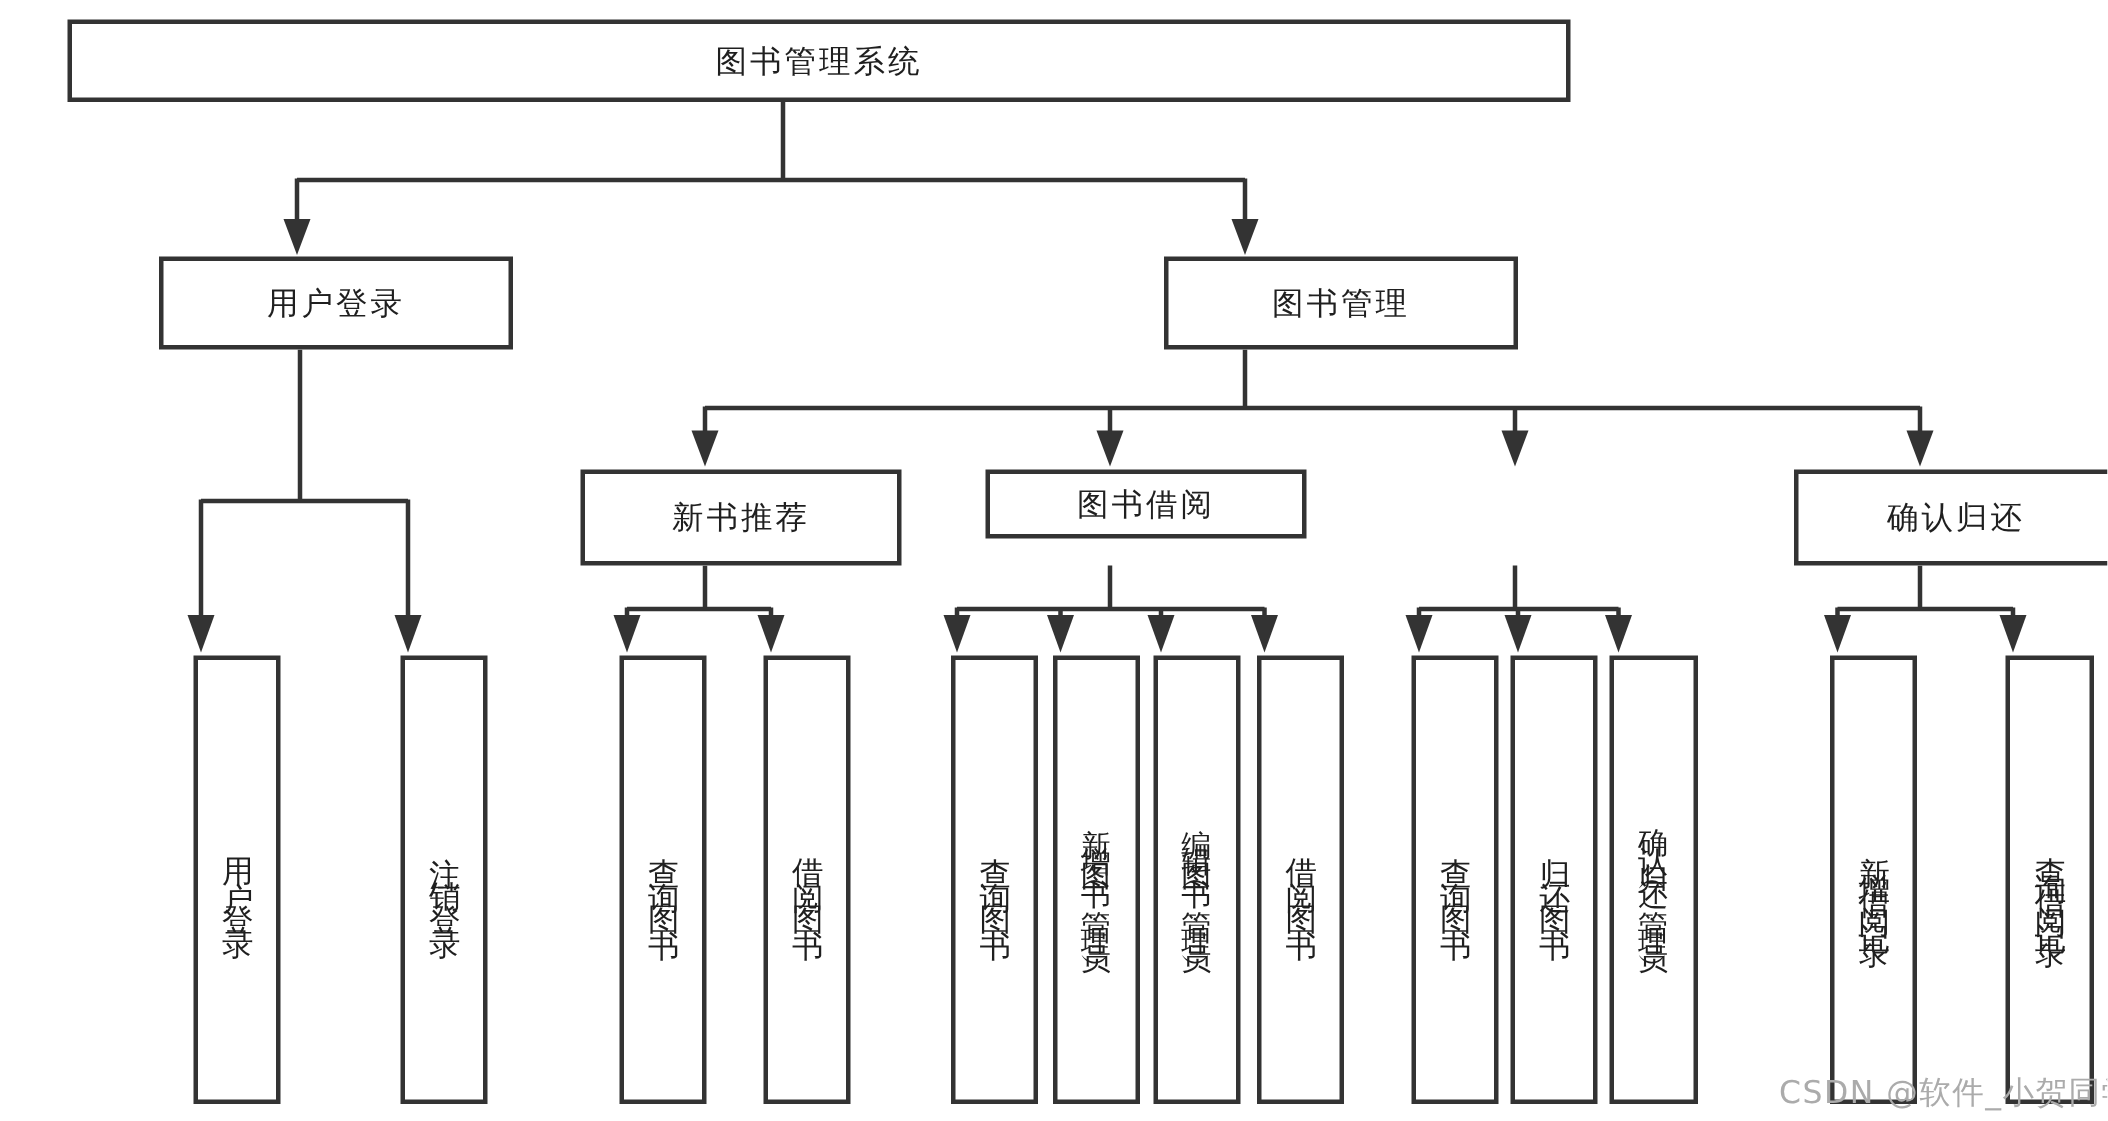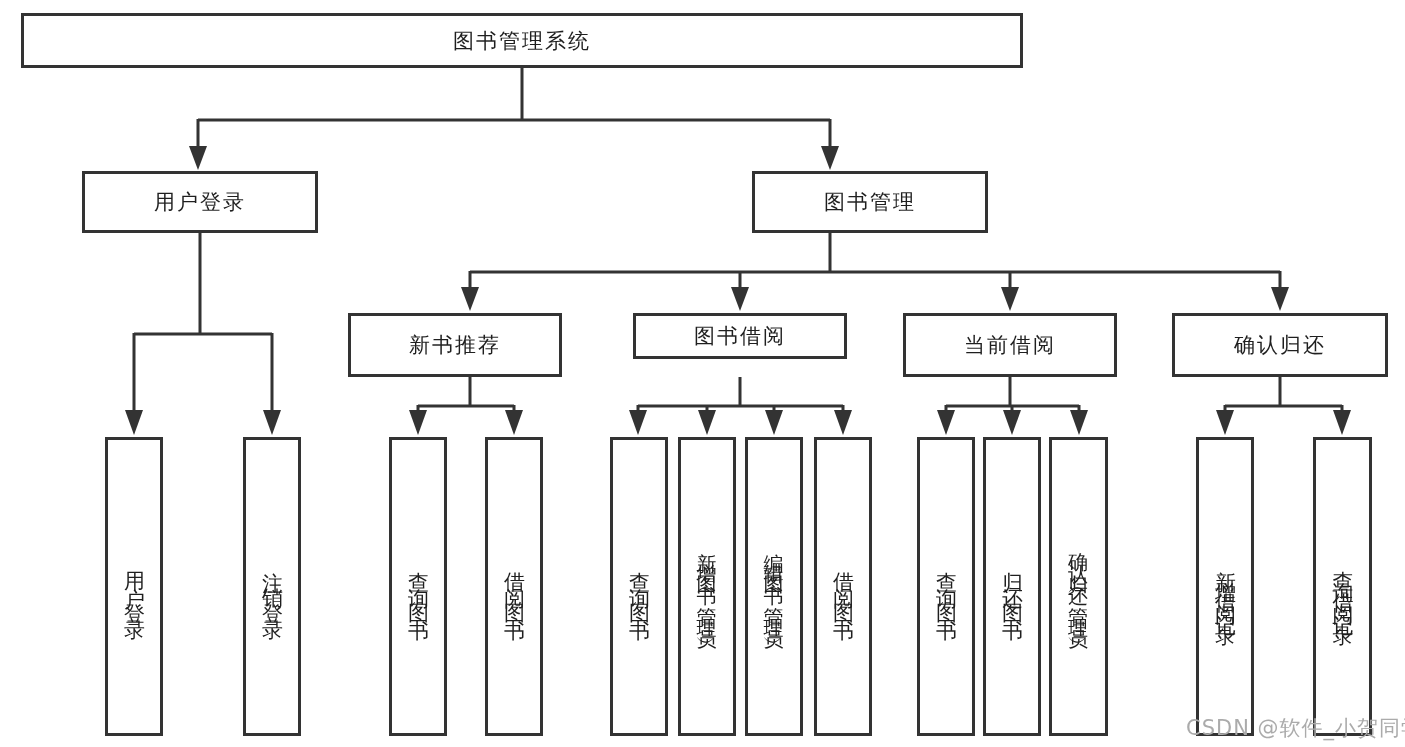--- a/index.html
+++ b/index.html
@@ -6,21 +6,21 @@
   .stage{
     position:relative;width:1405px;height:747px;background:var(--background,#fff);
     font-family:"DejaVu Sans","Liberation Sans",sans-serif;overflow:hidden;
   }
   .connectors{position:absolute;left:0;top:0;width:1405px;height:747px;}
   .connectors path{stroke:var(--line,#333);stroke-width:3;fill:none;}
   .connectors polygon{fill:var(--line,#333);stroke:none;}
   .node{
     position:absolute;background:#fff;border:3px solid var(--line,#333);box-sizing:border-box;
     display:flex;align-items:center;justify-content:center;
-    color:var(--text,#1f1f1f);font-size:21px;letter-spacing:2px;white-space:nowrap;
+    color:var(--text,#1f1f1f);font-size:21px;letter-spacing:2px;white-space:nowrap;margin-left:24px;
   }
   .leaf{
     writing-mode:vertical-rl;text-orientation:mixed;
     letter-spacing:16px;white-space:normal;line-height:1;
   }
   .leaf.mid{letter-spacing:11px;}
   .leaf.long{font-size:20px;letter-spacing:11px;}
   .watermark{
     position:absolute;left:1186px;top:714px;font-size:21px;letter-spacing:1px;
     color:var(--watermark,#ababab);white-space:nowrap;
@@ -65,23 +65,22 @@
     <path d="M1280 377 V406 M1225 406 H1342 M1225 405 V412 M1342 405 V412"></path>
     <polygon points="1216,410 1234,410 1225,435"></polygon>
     <polygon points="1333,410 1351,410 1342,435"></polygon>
   </svg>
 
   <div class="node" style="left:21px;top:13px;width:1002px;height:55px">图书管理系统</div>
 
   <div class="node" style="left:82px;top:171px;width:236px;height:62px">用户登录</div>
   <div class="node" style="left:752px;top:171px;width:236px;height:62px">图书管理</div>
 
-  <div class="node" style="left:348px;top:313px;width:214px;height:64px">新书推荐</div>
+  <div class="node" style="left:363px;top:313px;width:214px;height:64px">新书推荐</div>
   <div class="node" style="left:633px;top:313px;width:214px;height:46px">图书借阅</div>
-  <div class="node" style="left:903px;top:313px;width:214px;height:64px">当前借阅</div>
   <div class="node" style="left:1172px;top:313px;width:216px;height:64px">确认归还</div>
 
   <div class="node leaf" style="left:105px;top:437px;width:58px;height:299px">用户登录</div>
   <div class="node leaf" style="left:243px;top:437px;width:58px;height:299px">注销登录</div>
 
   <div class="node leaf" style="left:389px;top:437px;width:58px;height:299px">查询图书</div>
   <div class="node leaf" style="left:485px;top:437px;width:58px;height:299px">借阅图书</div>
 
   <div class="node leaf" style="left:610px;top:437px;width:58px;height:299px">查询图书</div>
   <div class="node leaf long" style="left:678px;top:437px;width:58px;height:299px">新增图书（管理员）</div>

